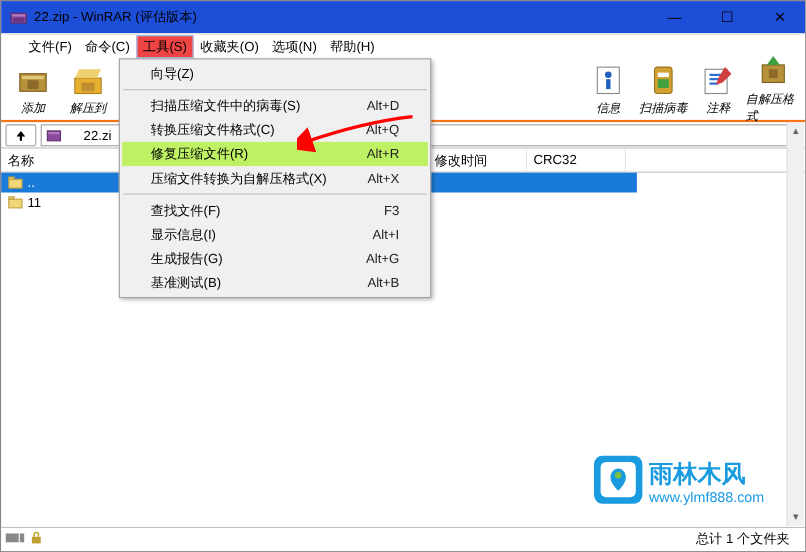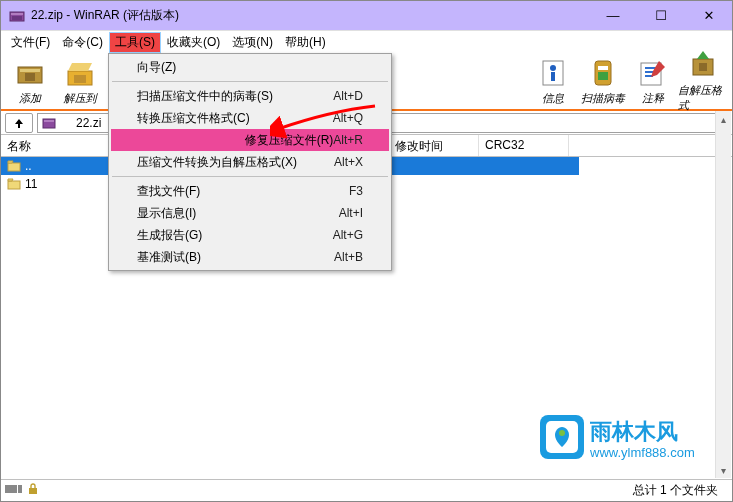--- a/index.html
+++ b/index.html
@@ -1,41 +1,41 @@
 <!DOCTYPE html>
 <html><head>
 <meta charset="utf-8">
 <style>
   * { box-sizing: border-box; margin: 0; padding: 0; font-family: "Microsoft YaHei", "SimSun", sans-serif; }
   body { width: 733px; height: 502px; background: #fff; position: relative; overflow: hidden; border: 1px solid #888; }
-  .titlebar { display: flex; align-items: center; height: 30px; padding: 0 8px; background: #c4b5fd; border-bottom: 1px solid #e0e0e0; }
+  .titlebar { display: flex; align-items: center; height: 30px; padding: 0 8px; background: #1d4ed8; border-bottom: 1px solid #e0e0e0; }
   .titlebar .icon { width: 16px; height: 16px; margin-right: 6px; }
   .titlebar .title { font-size: 12px; color: #000; flex: 1; }
   .winbtns { display: flex; gap: 18px; }
   .winbtn { width: 30px; height: 20px; display: flex; align-items: center; justify-content: center; font-size: 13px; color: #000; cursor: pointer; }
-  .menubar { display: flex; height: 22px; padding: 0 4px; font-size: 12px; align-items: center; }
+  .menubar { display: flex; height: 22px; padding: 0 4px; font-size: 12px; align-items: center; margin-left: 15px; }
   .menuitem { padding: 2px 6px; cursor: pointer; }
   .menuitem.active { background: #ef4444; border: 1px solid #99d1ff; padding: 1px 5px; }
   .toolbar { display: flex; height: 58px; border-bottom: 2px solid #f97316; padding: 2px 4px; align-items: center; font-style: italic; }
   .toolbtn { display: flex; flex-direction: column; align-items: center; justify-content: center; width: 50px; height: 54px; font-size: 11px; cursor: pointer; }
   .toolbtn .ticon { width: 32px; height: 32px; margin-bottom: 2px; }
   .toolbar-spacer { flex: 1; }
   .navbar { display: flex; height: 24px; border-bottom: 1px solid #c0c0c0; align-items: center; padding: 0 4px; gap: 4px; }
   .upbtn { width: 28px; height: 20px; border: 1px solid #a0a0a0; border-radius: 2px; display: flex; align-items: center; justify-content: center; cursor: pointer; }
   .pathfield { flex: 1; height: 20px; border: 1px solid #a0a0a0; display: flex; align-items: center; padding: 0 4px; font-size: 12px; gap: 16px; }
   .pathfield .picon { width: 14px; height: 14px; margin-right: 4px; }
   .headerrow { display: flex; height: 22px; border-bottom: 1px solid #c0c0c0; font-size: 12px; }
   .hcell { border-right: 1px solid #e0e0e0; padding: 3px 6px; }
   .filelist { flex: 1; font-size: 12px; }
   .frow { display: flex; height: 18px; align-items: center; padding-left: 6px; }
   .frow.selected { background: #1a7ad9; color: #fff; }
   .ficon { width: 14px; height: 14px; margin-right: 4px; }
   .dropdown { position: absolute; top: 52px; left: 107px; width: 284px; background: #f0f0f0; border: 1px solid #a0a0a0; box-shadow: 2px 2px 4px rgba(0,0,0,0.3); font-size: 12px; padding: 2px; z-index: 10; }
   .ddrow { display: flex; height: 22px; align-items: center; padding: 0 26px 0 26px; cursor: pointer; position: relative; }
-  .ddrow.highlight { background: #ec4899; text-align: right; }
+  .ddrow.highlight { background: #bef264; }
   .ddrow .ddlabel { flex: 1; }
   .ddrow .ddshort { color: #222; }
   .ddsep { height: 1px; background: #c0c0c0; margin: 3px 1px; }
   .arrow-annotation { position: absolute; top: 100px; left: 269px; z-index: 20; pointer-events: none; }
   .statusbar { position: absolute; bottom: 0; left: 0; right: 0; height: 22px; border-top: 1px solid #c0c0c0; display: flex; align-items: center; font-size: 12px; padding: 0 4px; }
   .status-left { flex: 1; display: flex; align-items: center; gap: 4px; }
   .status-right { padding-right: 10px; }
   .watermark { position: absolute; right: 12px; bottom: 28px; }
   .scroll-v { position: absolute; right: 1px; top: 110px; bottom: 23px; width: 16px; background: #f0f0f0; border-left: 1px solid #e0e0e0; }
   .scroll-v .sb-btn { height: 16px; display:flex; align-items:center; justify-content:center; font-size:10px; color:#666; }

